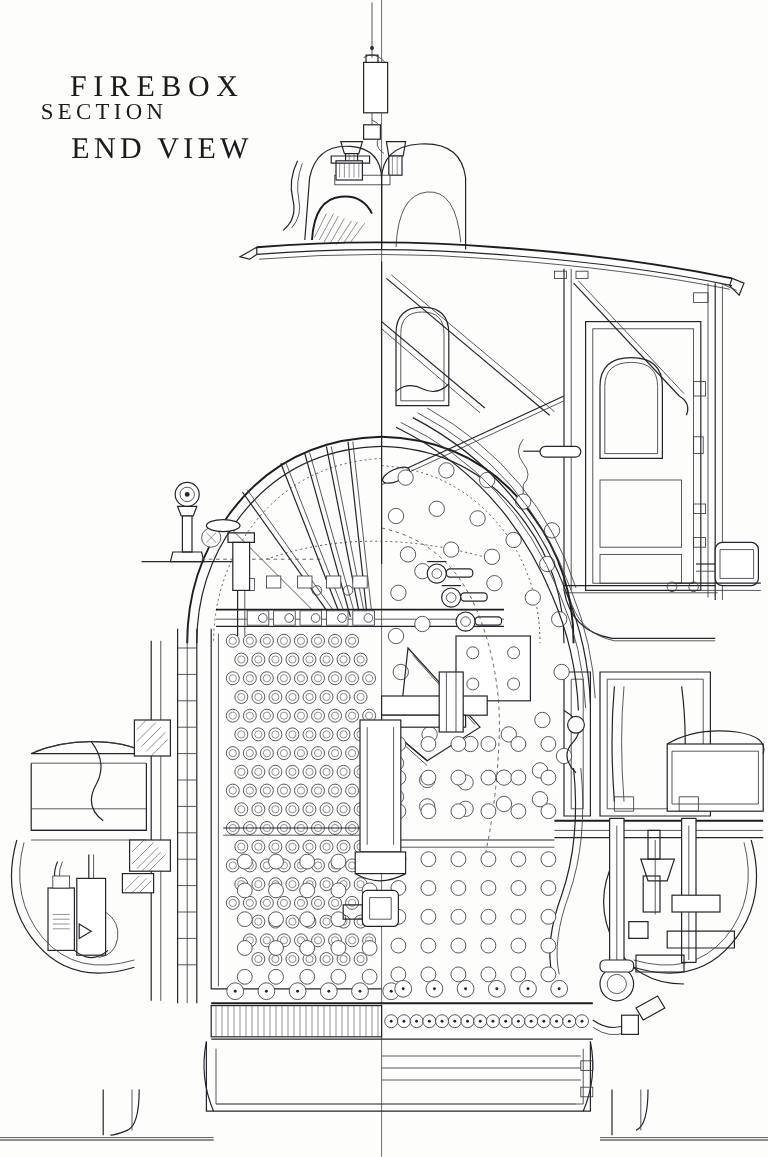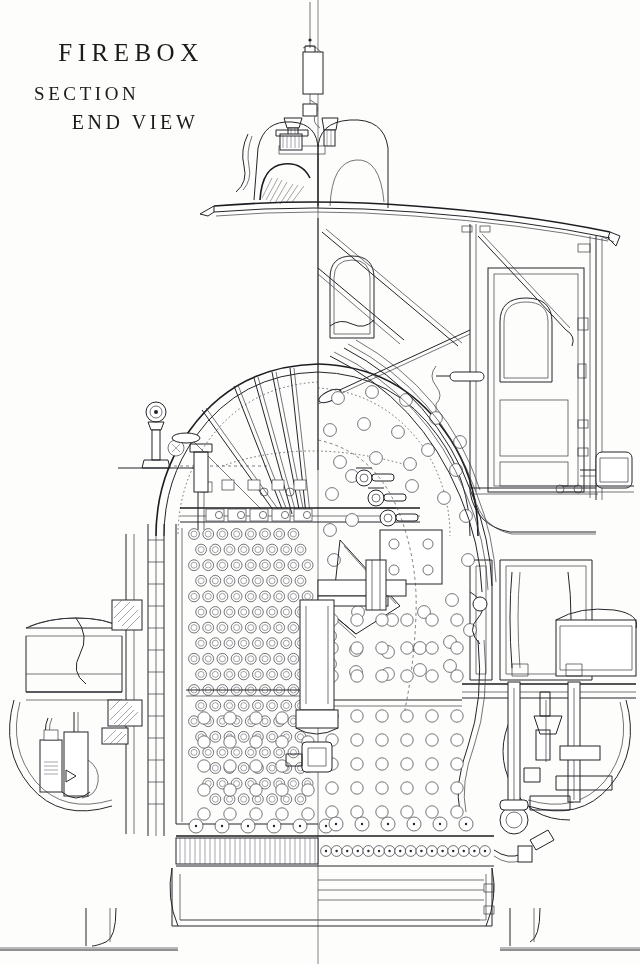--- a/index.html
+++ b/index.html
@@ -8,31 +8,31 @@
     width:640px;height:964px;overflow:hidden;position:relative;
     font-family:"Liberation Serif", serif;
     background:#fdfdfc;
   }
   #plate{position:absolute;left:0;top:0;width:640px;height:964px;}
   .titleblock{
     position:absolute;left:0;top:0;width:260px;
     text-align:center;color:#1b1b1b;
   }
   .t-line1{
-    position:absolute;left:26px;top:40px;width:210px;text-align:center;
+    position:absolute;left:26px;top:60px;width:210px;text-align:center;
     font-size:25px;letter-spacing:5.5px;line-height:1;
     font-family:"Liberation Serif", serif;
   }
   .t-line2{
     position:absolute;left:34px;top:84px;width:210px;text-align:left;
     font-size:19px;letter-spacing:3.6px;line-height:1;
   }
   .t-line3{
     position:absolute;left:30px;top:112px;width:210px;text-align:center;
-    font-size:20px;letter-spacing:3.6px;line-height:1;
+    font-size:25px;letter-spacing:3.6px;line-height:1;
   }
   svg{display:block;}
   .ink{fill:none;stroke:#25242a;stroke-width:1;}
   .ink-thin{fill:none;stroke:#3a3940;stroke-width:0.7;}
   .ink-hair{fill:none;stroke:#4a4950;stroke-width:0.5;}
   .ink-bold{fill:none;stroke:#1d1c21;stroke-width:1.6;}
   .ink-fill{fill:#25242a;stroke:none;}
   .dash{fill:none;stroke:#47464d;stroke-width:0.7;stroke-dasharray:3 3;}
   .dot{fill:none;stroke:#4b4a51;stroke-width:0.8;stroke-dasharray:1.6 2.6;}
   .cl{fill:none;stroke:#4e4d55;stroke-width:0.7;}

